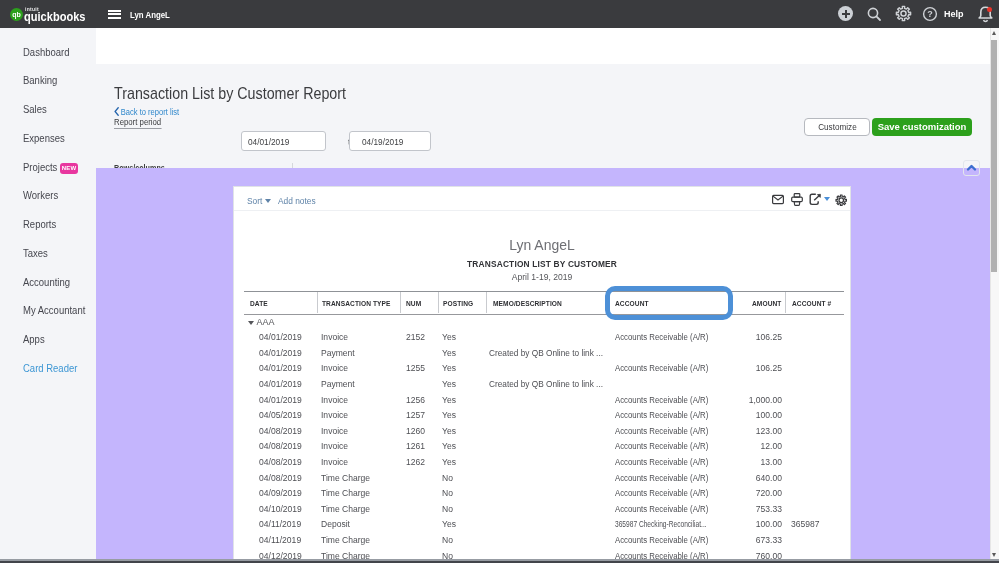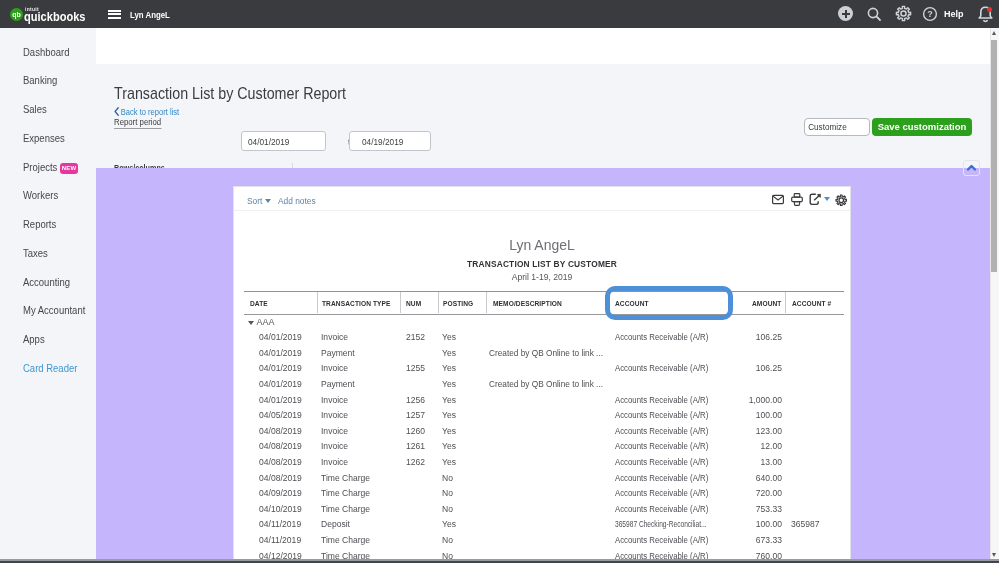--- a/index.html
+++ b/index.html
@@ -31,21 +31,21 @@
 #backlink { left:18px; top:43px; font-size:9px; color:#2e87cb; transform:scaleX(0.84); transform-origin:left top; white-space:nowrap; }
 #repperiod { left:18px; top:52px; font-size:9.5px; color:#3b3c3f; border-bottom:1px solid #9a9da3; padding-bottom:1px; transform:scaleX(0.82); transform-origin:left top; }
 .inputbox { background:#fff; border:1px solid #c2c5cb; border-radius:3px; font-size:9.5px; color:#3f4043; }
 .shl { display:inline-block; transform:scaleX(0.87); transform-origin:left top; }
 .shc { display:inline-block; transform:scaleX(0.86); transform-origin:center top; }
 #dd1 { left:18px; top:67px; width:119px; height:20px; line-height:19px; padding-left:6px; }
 .caret { position:absolute; width:0; height:0; border-left:3.5px solid transparent; border-right:3.5px solid transparent; border-top:4.5px solid #3f4043; }
 #date1 { left:145px; top:67px; width:85px; height:20px; line-height:19px; padding-left:6px; }
 #to { left:252px; top:72px; font-size:9.5px; color:#3f4043; }
 #date2 { left:253px; top:67px; width:82px; height:20px; line-height:19px; padding-left:12px; }
-#btn-cust { left:708px; top:54px; width:66px; height:18px; background:#fff; border:1px solid #b6b9bf; border-radius:4px; font-size:9.5px; color:#393a3d; text-align:left; line-height:16px; }
+#btn-cust { left:708px; top:54px; width:66px; height:18px; background:#fff; border:1px solid #b6b9bf; border-radius:4px; font-size:9.5px; color:#393a3d; text-align:center; line-height:16px; }
 #btn-save { left:776px; top:54px; width:100px; height:18px; background:#2ca01c; border-radius:4px; font-size:9.5px; font-weight:bold; color:#fff; text-align:center; line-height:18px; }
 #rowscols { left:18px; top:99px; font-size:9px; font-weight:bold; color:#3b3c3f; transform:scaleX(0.8); transform-origin:left top; }
 #groupby { left:18px; top:117px; font-size:9.5px; color:#3f4043; transform:scaleX(0.9); transform-origin:left top; }
 #dd2 { left:62px; top:115px; width:136px; height:17px; line-height:16px; padding-left:7px; }
 #vdivider { left:196px; top:99px; width:1px; height:35px; background:#d5d8dc; }
 #btn-run { left:211px; top:107px; width:67px; height:20px; background:#fff; border:1px solid #b6b9bf; border-radius:4px; font-size:10px; color:#393a3d; text-align:center; line-height:18px; }
 #collapse { left:963px; top:160px; width:17px; height:16px; border:1px solid #e2e6ec; border-radius:3px; text-align:center; }
 
 
 #whitemain { left:96px; top:168px; width:894px; height:391px; background:#c4b5fd; }

